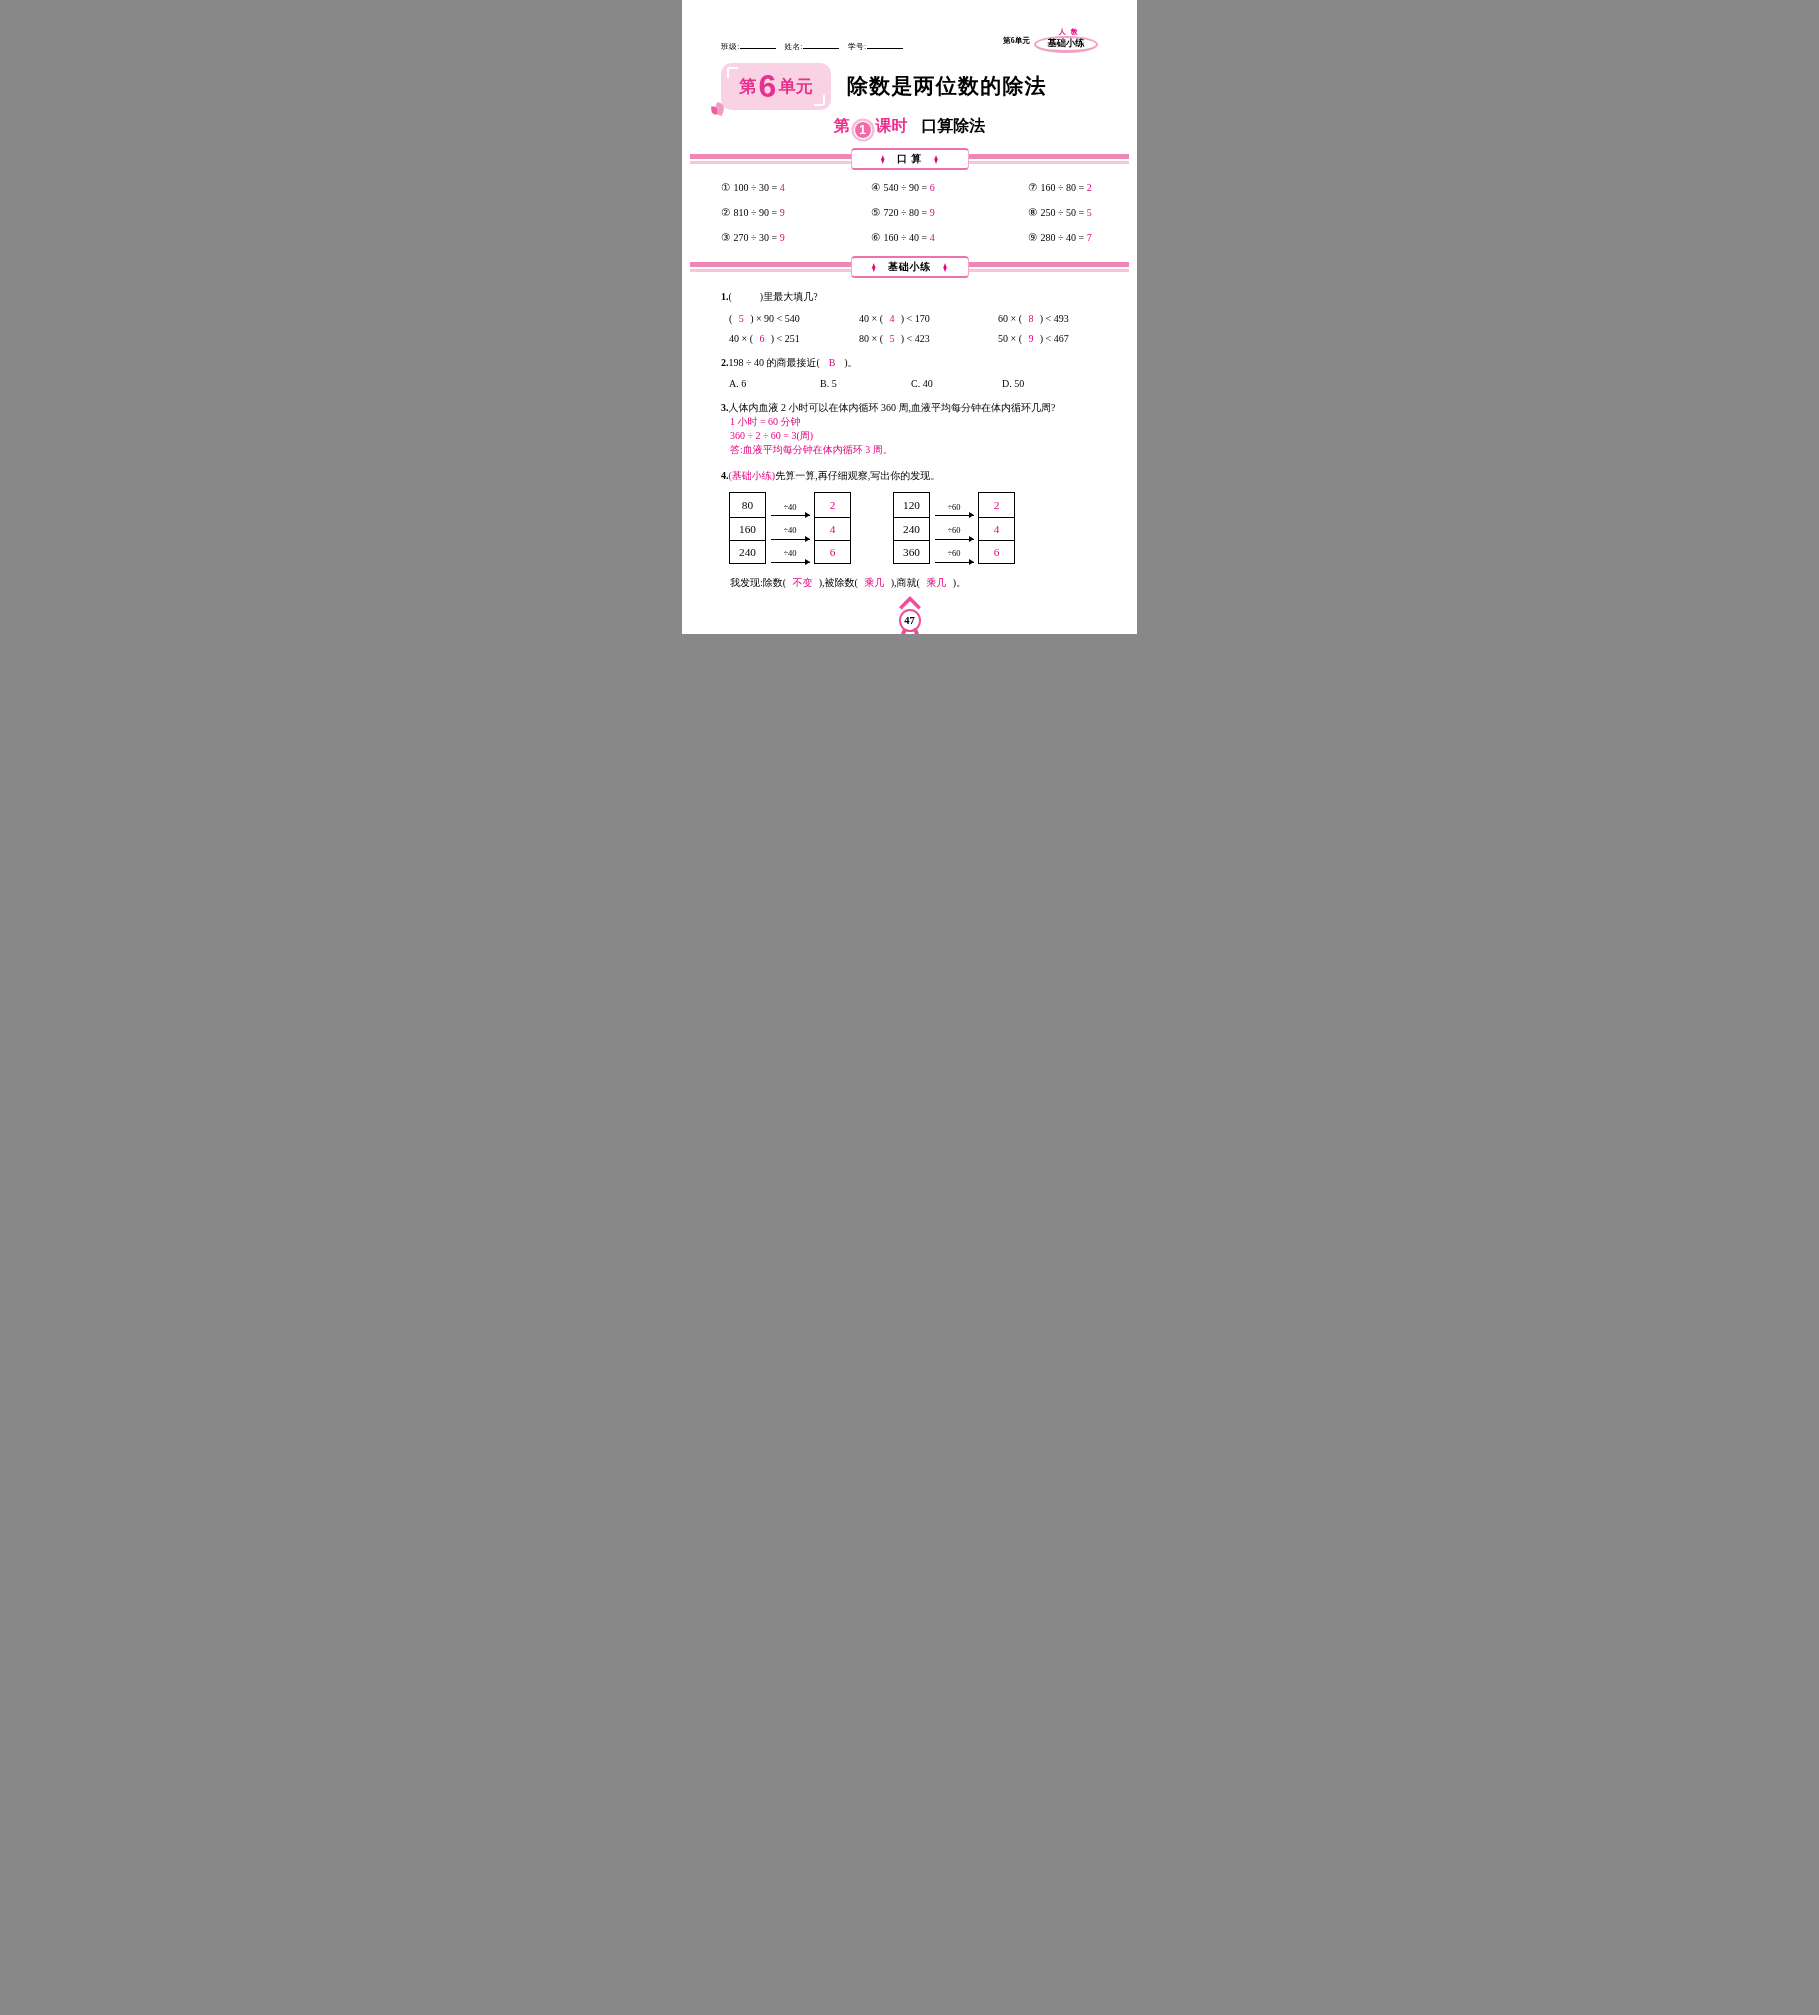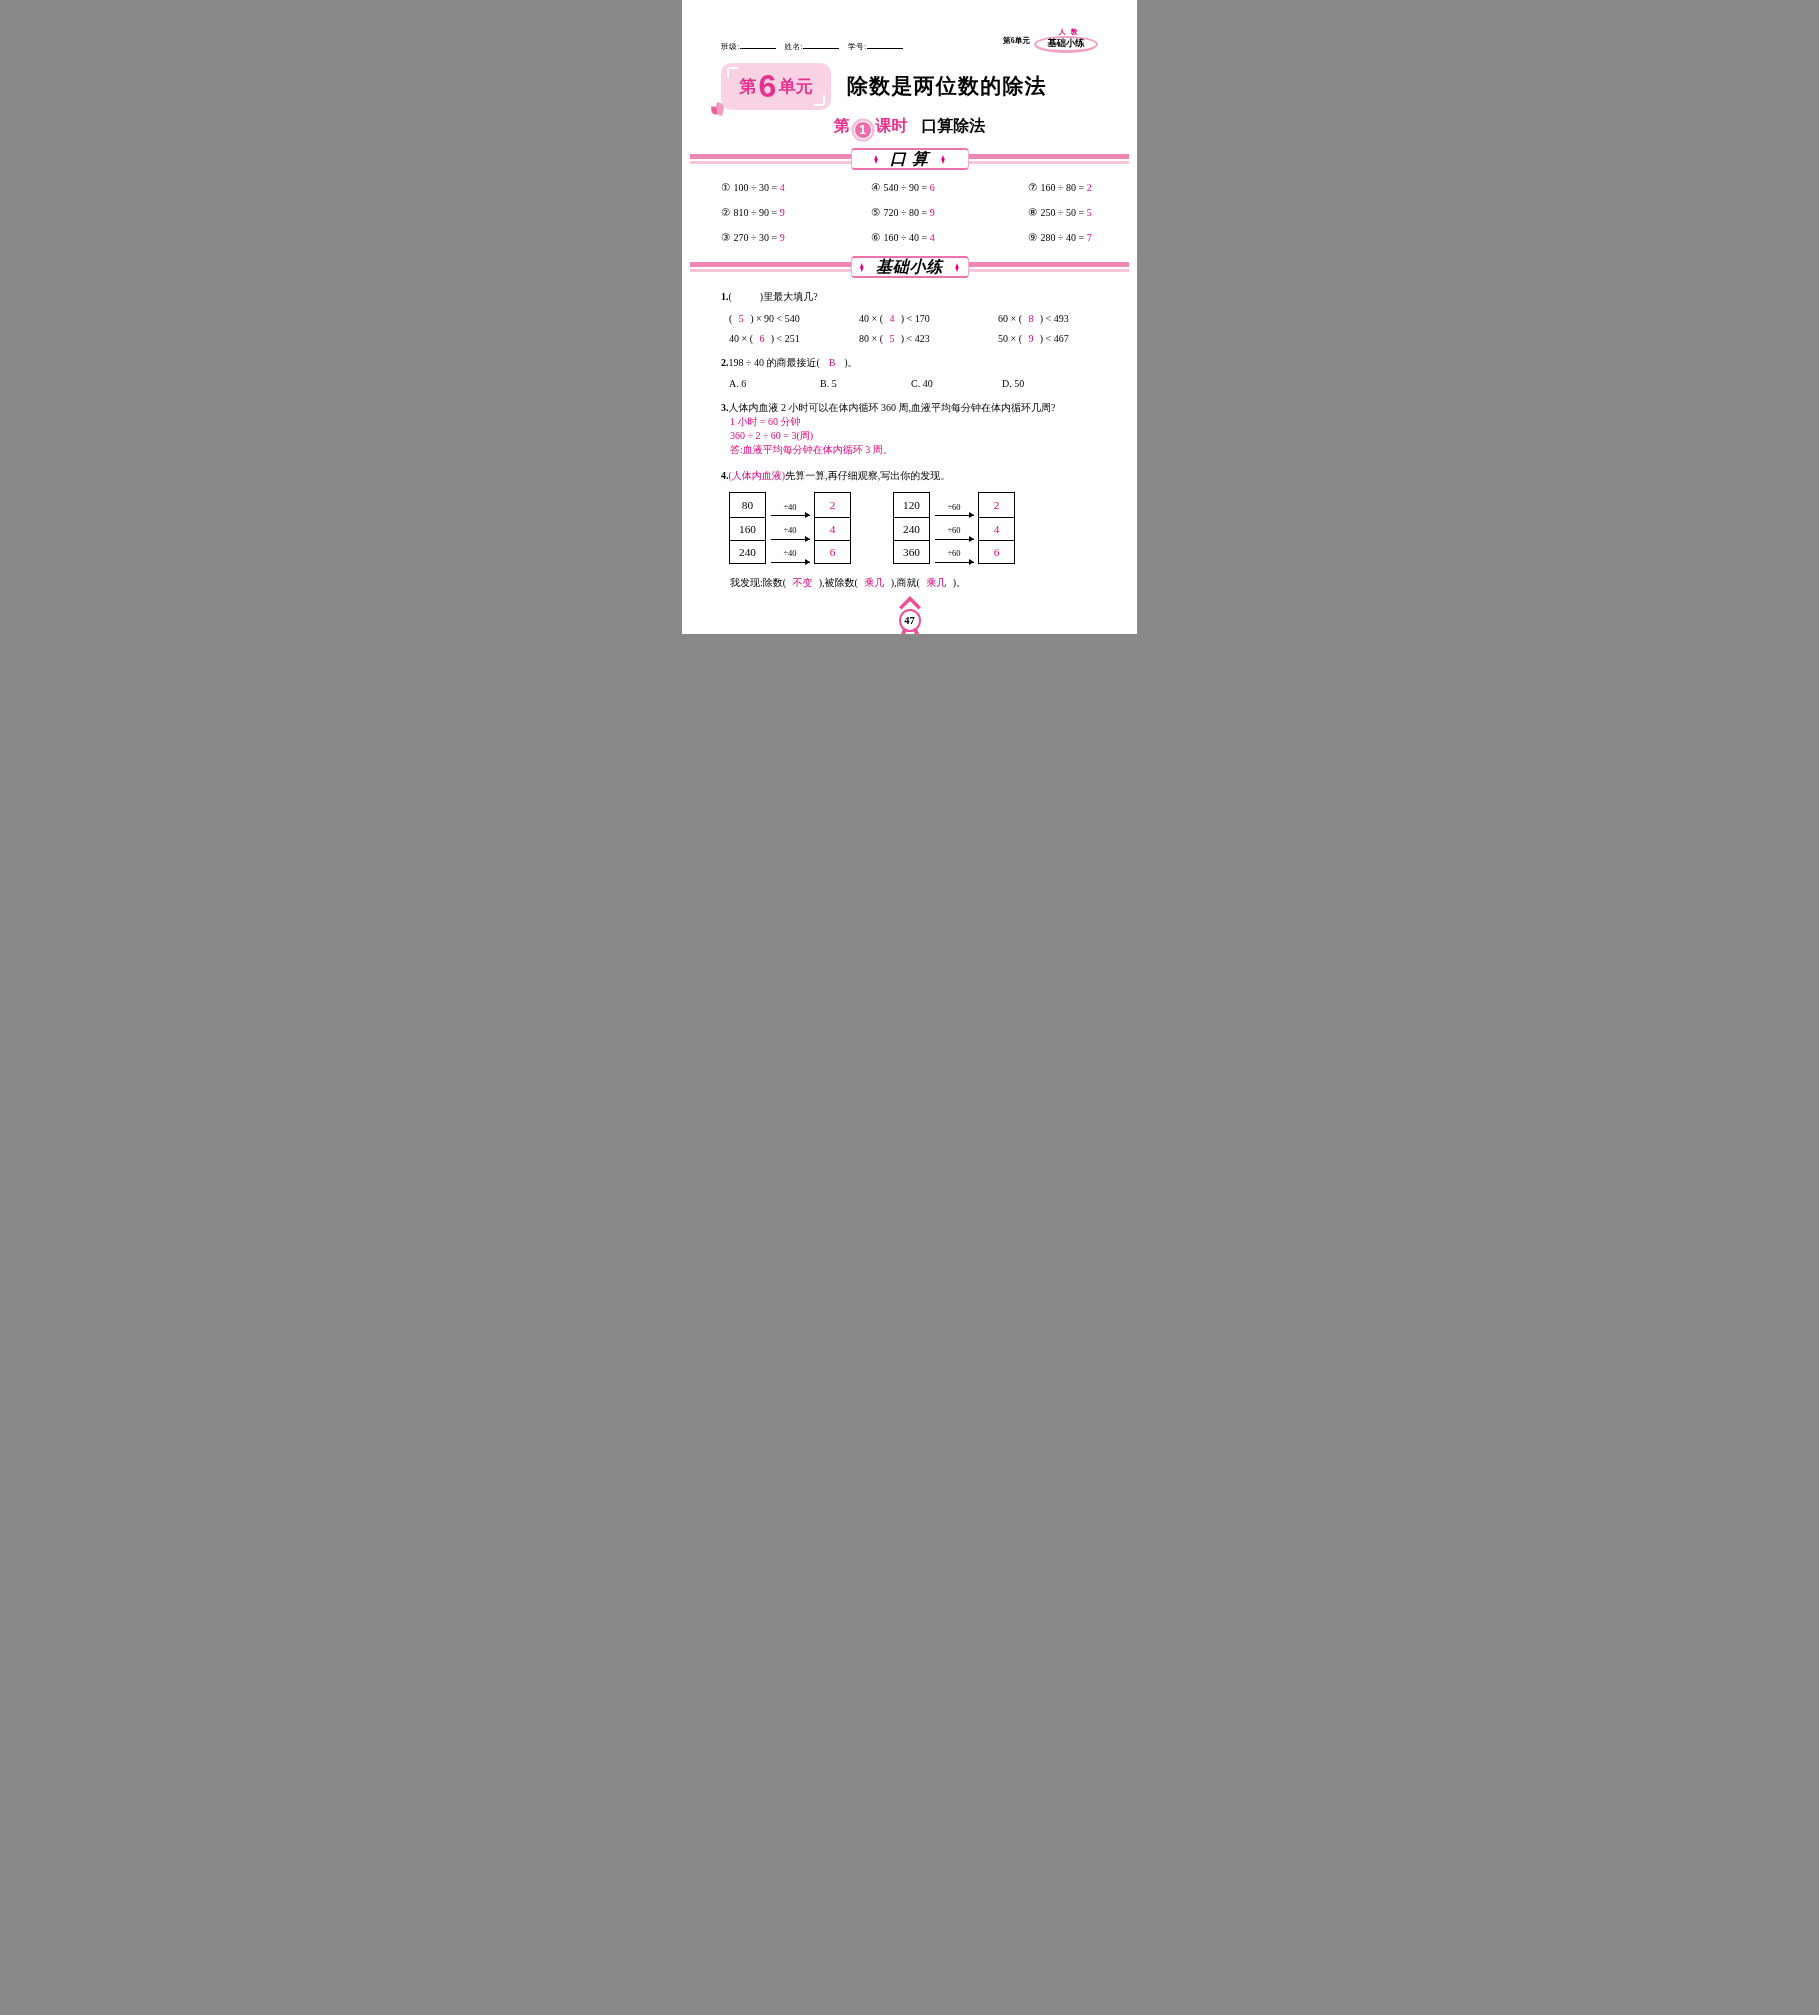--- a/index.html
+++ b/index.html
@@ -51,21 +51,21 @@
   .lesson-title { color:#000; font-size:16px; margin-left:13.7px; }
   
   .banner { position:relative; height:22px; }
   .stripe-a { position:absolute; left:-31px; right:-31px; top:6px; height:4.4px; background:#ef87b6; }
   .stripe-b { position:absolute; left:-31px; right:-31px; top:12.5px; height:3.2px; background:#f8c4da; }
   .banner-box {
     position:absolute; left:50%; transform:translateX(-50%); top:0; width:118px; height:22px;
     background:#fff; border:0.8px solid #f3aacb; border-top:2px solid #ee71ab; border-bottom:2px solid #ee71ab;
     border-radius:4px; display:flex; align-items:center; justify-content:center; gap:12px;
   }
-  .banner-title { font-size:16px; font-weight:900; font-family:"Liberation Sans",sans-serif; letter-spacing:0.8px;font-style:italic; }
+  .banner-title { font-size:10px; font-weight:900; font-family:"Liberation Sans",sans-serif; letter-spacing:0.8px; }
   .diamond { color:#e4007f; font-size:8px; transform:scaleY(1.9); }
   
   .oral-grid { margin-top:11.3px; display:grid; grid-template-columns:150px 157px 1fr; row-gap:13px; font-size:10px; }
   .oral-item { white-space:nowrap; }
   .circ { font-size:10.5px; margin-right:3.2px; }
   .ans { color:#e4007f; }
   .oral-item .ans { margin-left:2.4px; }
   
   .q { margin-top:12px; font-size:10px; }
   .qno { font-weight:bold; }
@@ -195,21 +195,21 @@
   </div>
 
   <div class="q">
     <span class="qno">3.</span><span>人体内血液 2 小时可以在体内循环 360 周,血液平均每分钟在体内循环几周?</span>
   </div>
   <div class="sol">1 小时 = 60 分钟</div>
   <div class="sol">360 ÷ 2 ÷ 60 = 3(周)</div>
   <div class="sol">答:血液平均每分钟在体内循环 3 周。</div>
 
   <div class="q">
-    <span class="qno">4.</span><span class="q4tag">(人体内血液)</span><span>先算一算,再仔细观察,写出你的发现。</span>
+    <span class="qno">4.</span><span class="q4tag">(基础小练)</span><span>先算一算,再仔细观察,写出你的发现。</span>
   </div>
 
   <div class="tables">
     <div class="ftable">
       <div class="fcell">80</div>
       <div class="fcell">160</div>
       <div class="fcell">240</div>
     </div>
     <div class="arrows">
       <div class="acell">

